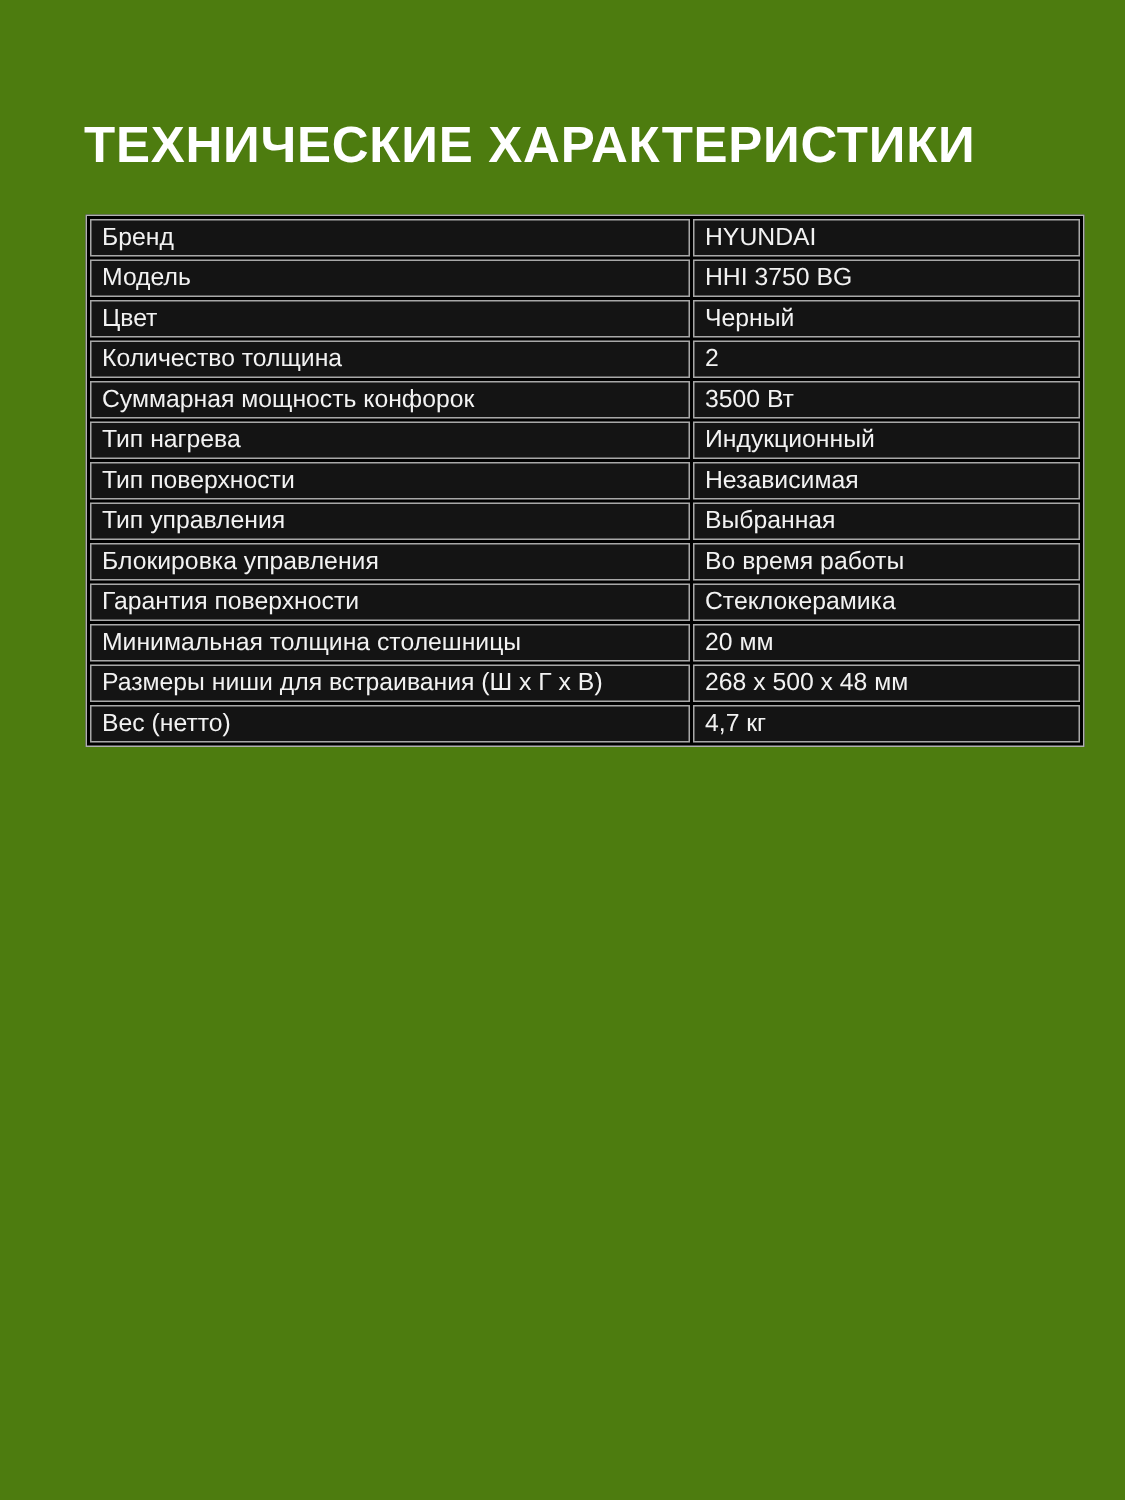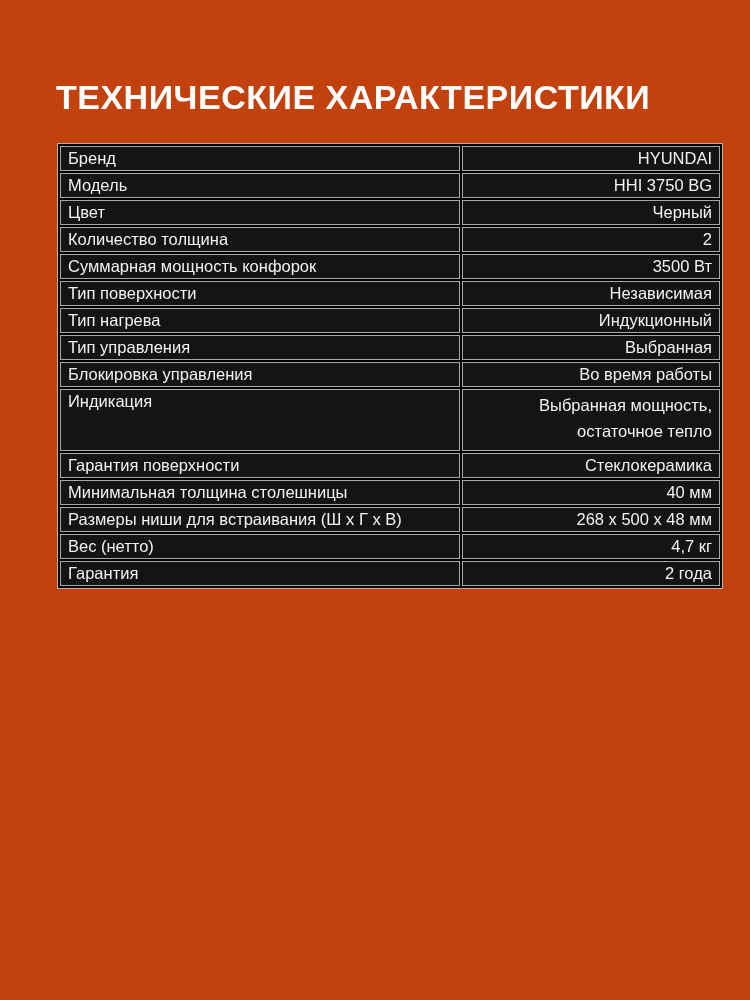--- a/index.html
+++ b/index.html
@@ -11,21 +11,21 @@
     height: 1000px;
     background: #000000;
     font-family: "Liberation Sans", sans-serif;
     color: #f5f5f5;
     overflow: hidden;
   }
   .page {
     position: relative;
     width: 750px;
     height: 1000px;
-    background: #c2410c;
+    background: #4d7c0f;
   }
   h1.title {
     position: absolute;
     left: 56px;
     top: 78px;
     margin: 0;
     font-size: 34px;
     font-weight: bold;
     letter-spacing: 0.5px;
     color: #ffffff;
@@ -52,21 +52,20 @@
     vertical-align: top;
     overflow: hidden;
     margin-top: 36px;
   }
   table.spec-table td.label-cell {
     width: 384px;
   }
   table.spec-table td.value-cell {
     width: 242px;
     white-space: pre-line;
-    text-align: right;
   }
   table.spec-table tr.multiline td.value-cell {
     line-height: 26px;
     padding-bottom: 6px;
   }
 </style>
 </head>
 <body>
 
 <div class="page">
@@ -88,55 +87,46 @@
         </tr>
         <tr>
           <td class="label-cell">Количество толщина</td>
           <td class="value-cell">2</td>
         </tr>
         <tr>
           <td class="label-cell">Суммарная мощность конфорок</td>
           <td class="value-cell">3500 Вт</td>
         </tr>
         <tr>
+          <td class="label-cell">Тип нагрева</td>
+          <td class="value-cell">Индукционный</td>
+        </tr>
+        <tr>
           <td class="label-cell">Тип поверхности</td>
           <td class="value-cell">Независимая</td>
-        </tr>
-        <tr>
-          <td class="label-cell">Тип нагрева</td>
-          <td class="value-cell">Индукционный</td>
         </tr>
         <tr>
           <td class="label-cell">Тип управления</td>
           <td class="value-cell">Выбранная</td>
         </tr>
         <tr>
           <td class="label-cell">Блокировка управления</td>
           <td class="value-cell">Во время работы</td>
         </tr>
-        <tr class="multiline">
-          <td class="label-cell">Индикация</td>
-          <td class="value-cell">Выбранная мощность,
-остаточное тепло</td>
-        </tr>
         <tr>
           <td class="label-cell">Гарантия поверхности</td>
           <td class="value-cell">Стеклокерамика</td>
         </tr>
         <tr>
           <td class="label-cell">Минимальная толщина столешницы</td>
-          <td class="value-cell">40 мм</td>
+          <td class="value-cell">20 мм</td>
         </tr>
         <tr>
           <td class="label-cell">Размеры ниши для встраивания (Ш х Г х В)</td>
           <td class="value-cell">268 х 500 х 48 мм</td>
         </tr>
         <tr>
           <td class="label-cell">Вес (нетто)</td>
           <td class="value-cell">4,7 кг</td>
         </tr>
-        <tr>
-          <td class="label-cell">Гарантия</td>
-          <td class="value-cell">2 года</td>
-        </tr>
       </tbody>
   </table>
 </div>
 
 </body></html>

